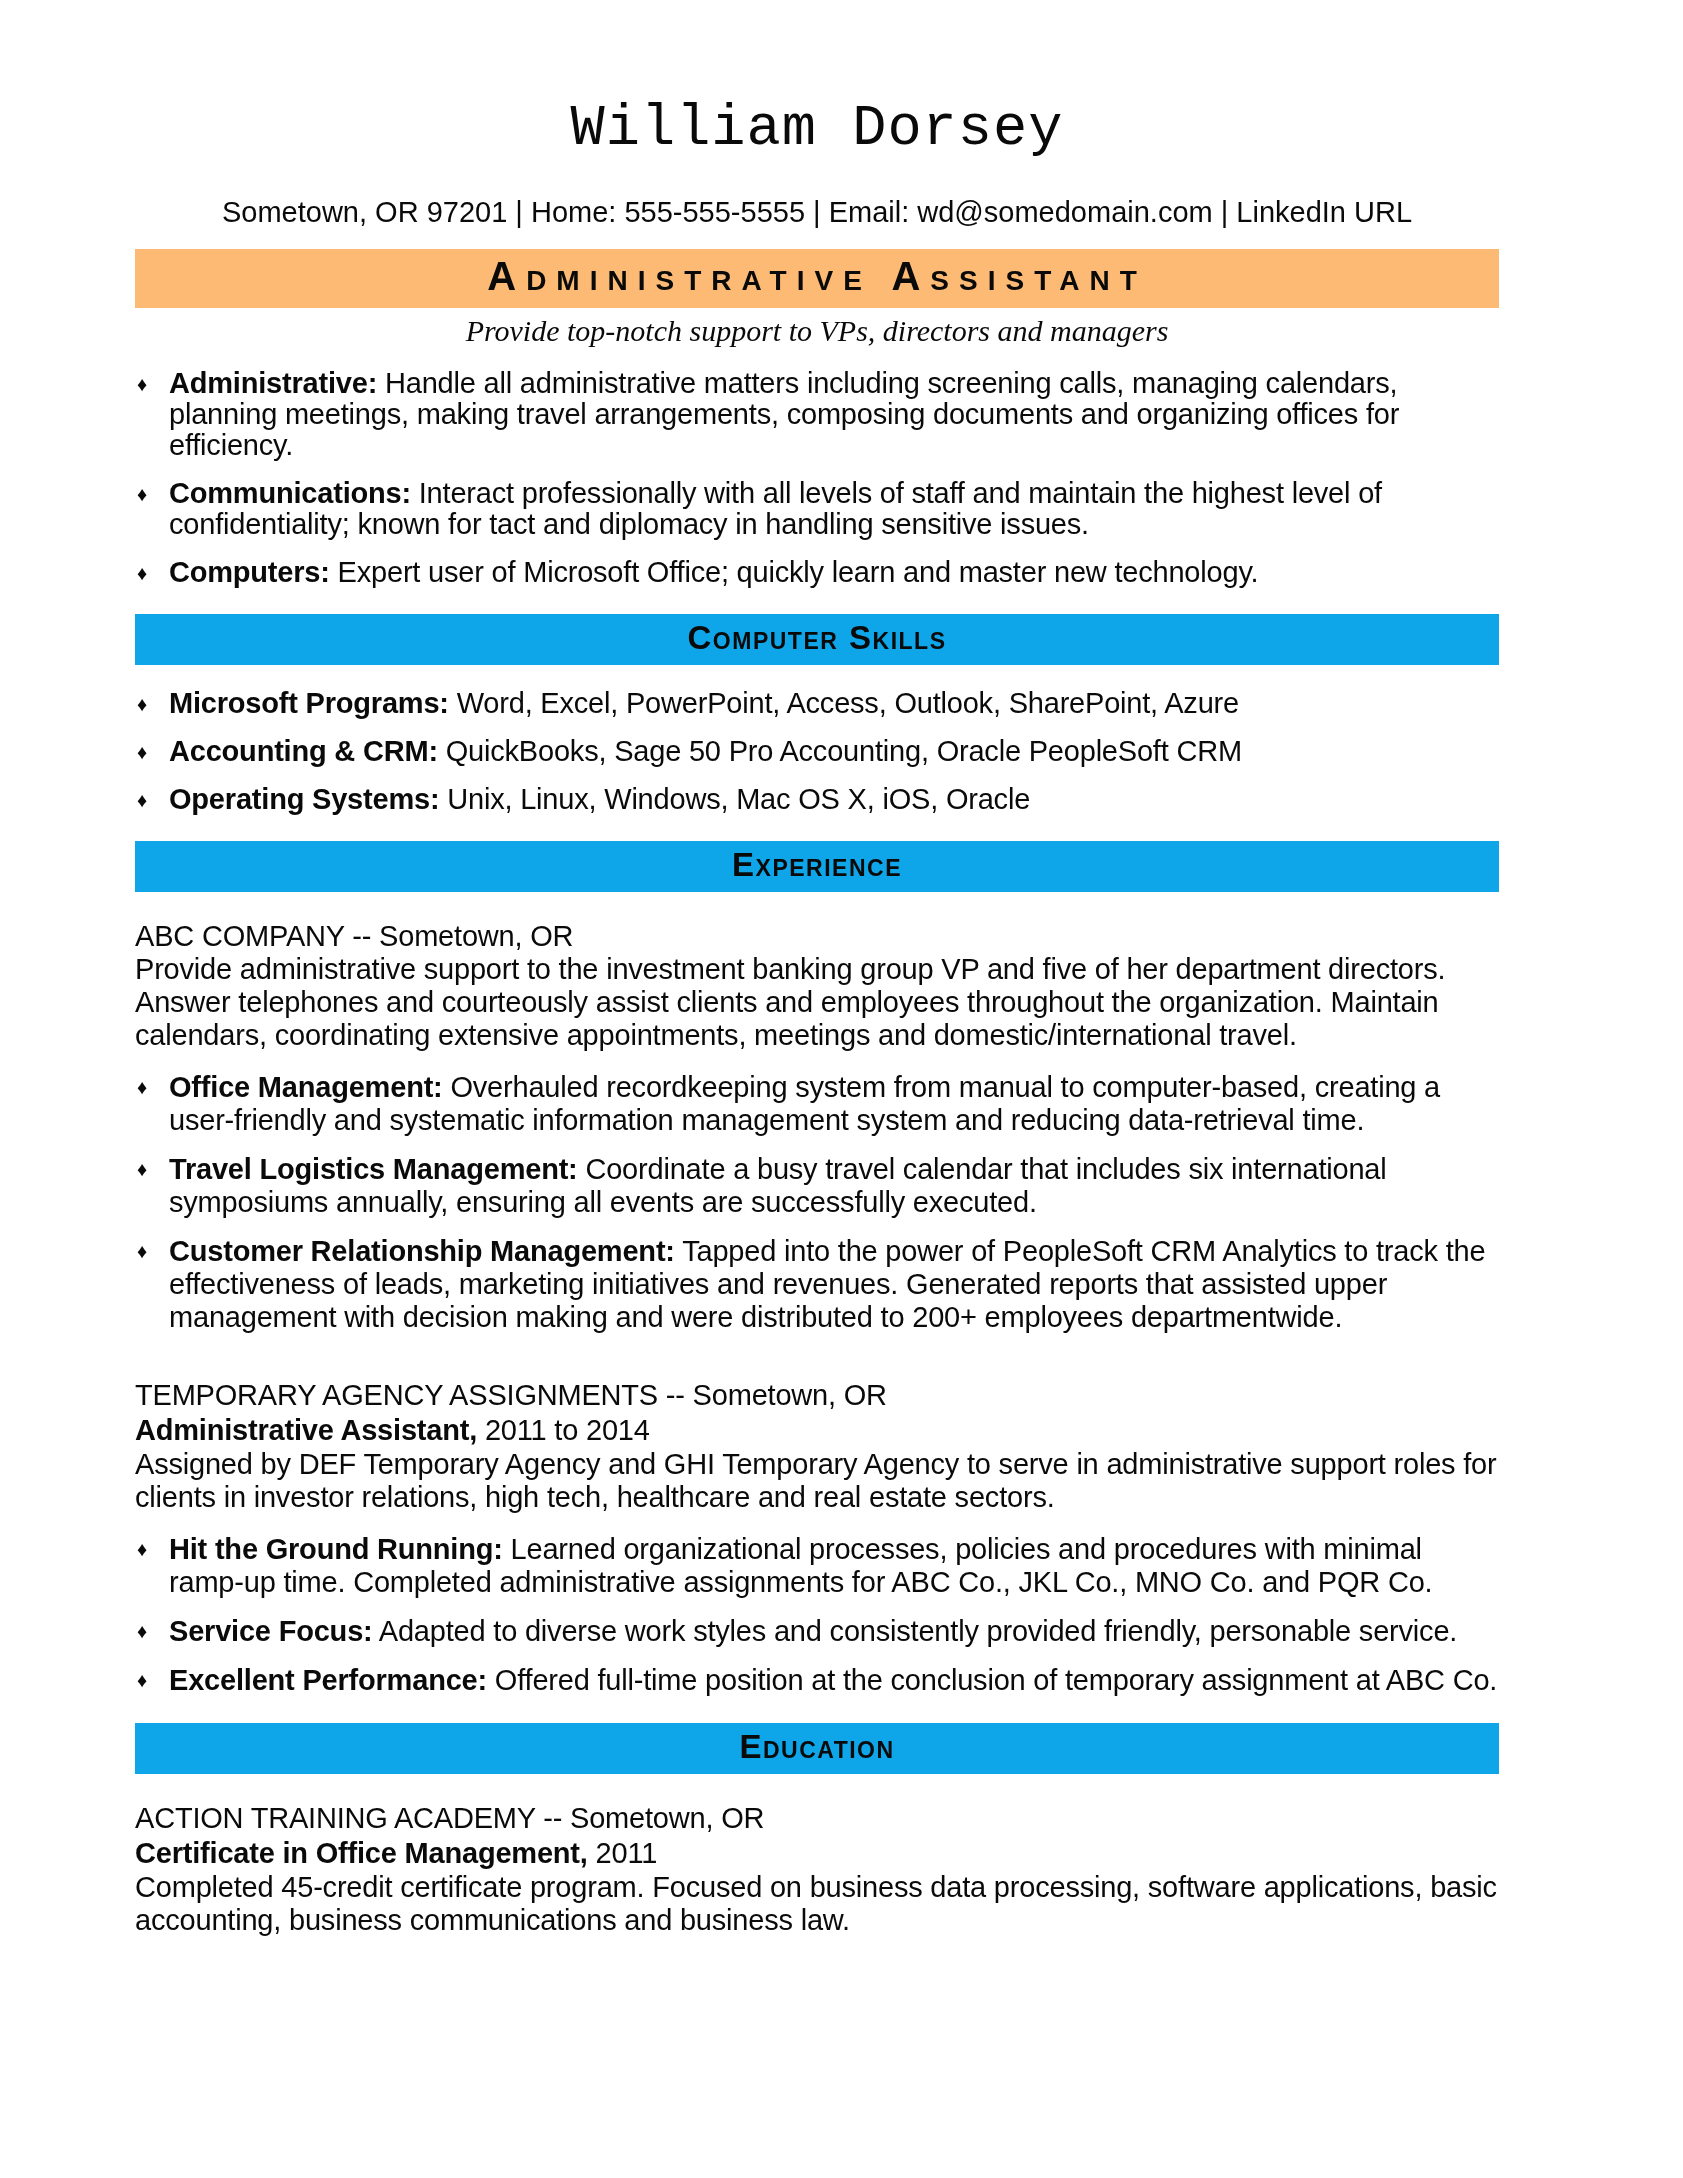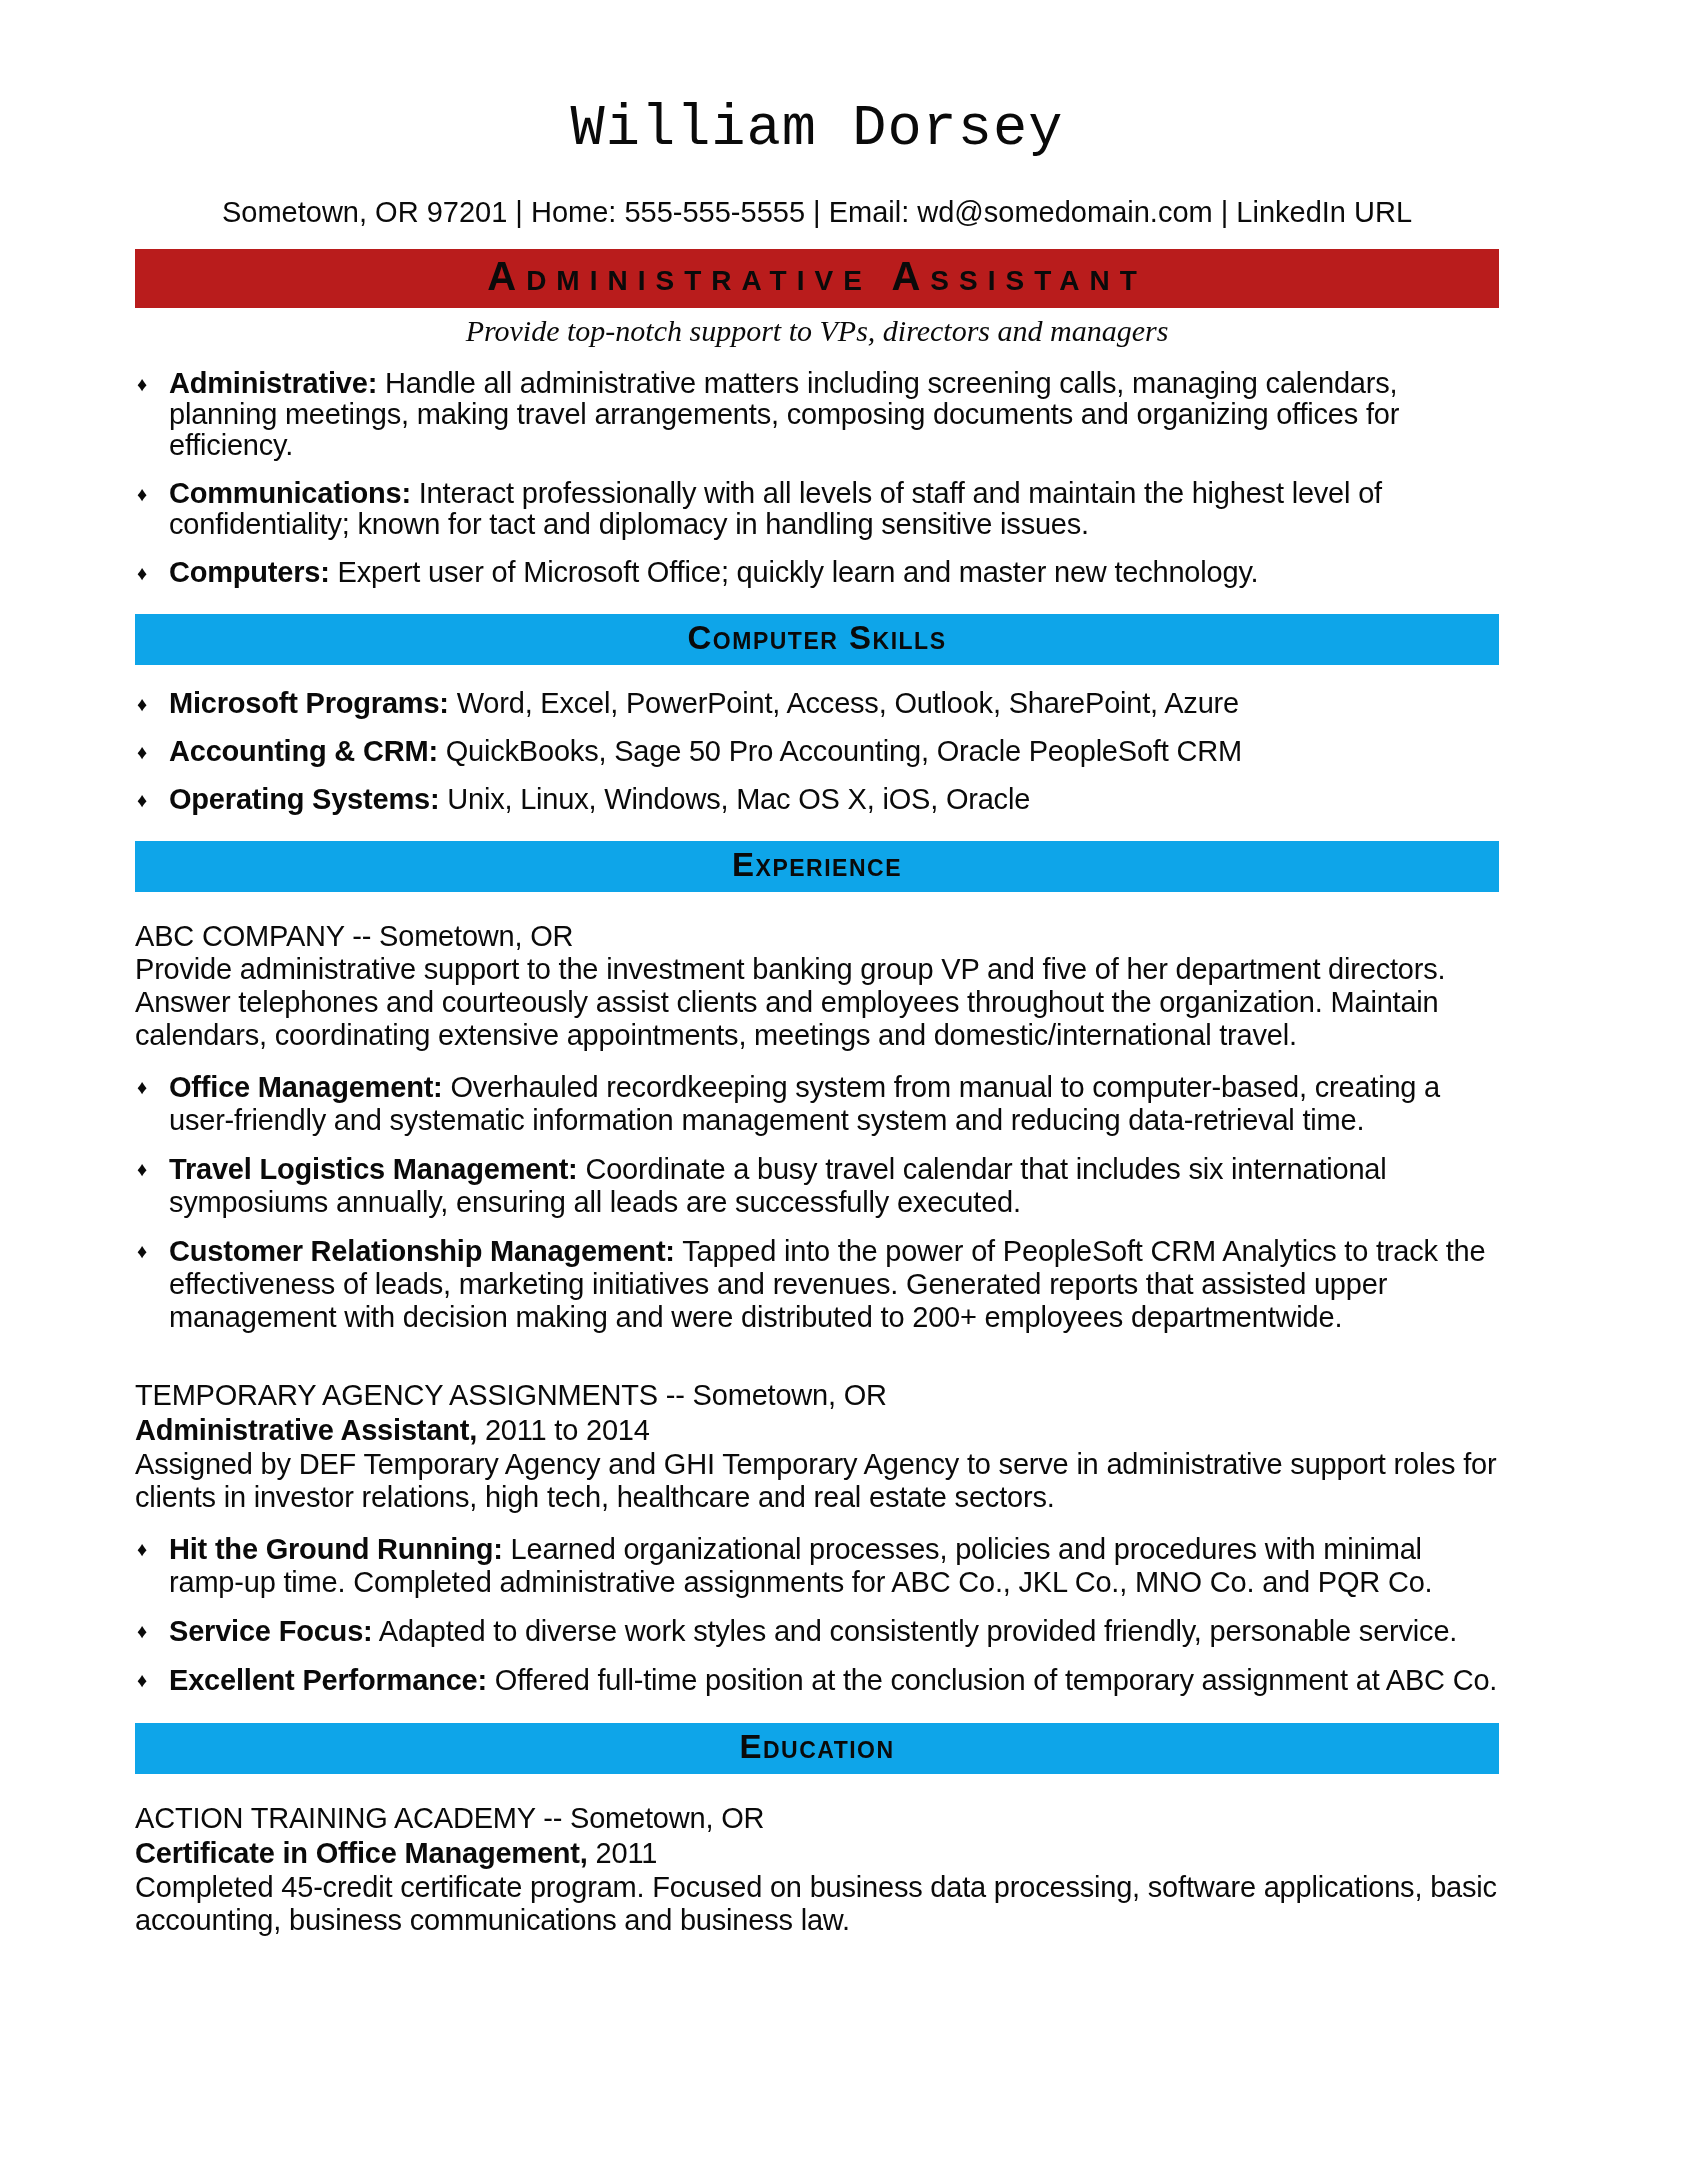--- a/index.html
+++ b/index.html
@@ -29,21 +29,21 @@
   }
   .contact {
     margin-top: 27px;
     font-size: 29px;
     line-height: 34px;
     text-align: center;
     white-space: nowrap;
   }
   .title-bar {
     margin-top: 20px;
-    background: #b91c1c; 
+    background: #fdba74; 
     text-align: center;
     padding: 5px 0 9px 0;
   }
   .title-bar .title-text {
     font-size: 40px;
     font-weight: 700;
     font-variant: small-caps;
     letter-spacing: 10px;
   }
   .tagline {
@@ -173,21 +173,21 @@
     <div class="body-par">Provide administrative support to the investment banking group VP and five of her department directors. Answer telephones and courteously assist clients and employees throughout the organization. Maintain calendars, coordinating extensive appointments, meetings and domestic/international travel.</div>
     <ul class="bullets job">
       <li>
         <span class="dia">♦</span>
         <span class="b">Office Management:</span>
         <span>Overhauled recordkeeping system from manual to computer-based, creating a user-friendly and systematic information management system and reducing data-retrieval time.</span>
       </li>
       <li>
         <span class="dia">♦</span>
         <span class="b">Travel Logistics Management:</span>
-        <span>Coordinate a busy travel calendar that includes six international symposiums annually, ensuring all leads are successfully executed.</span>
+        <span>Coordinate a busy travel calendar that includes six international symposiums annually, ensuring all events are successfully executed.</span>
       </li>
       <li>
         <span class="dia">♦</span>
         <span class="b">Customer Relationship Management:</span>
         <span>Tapped into the power of PeopleSoft CRM Analytics to track the effectiveness of leads, marketing initiatives and revenues. Generated reports that assisted upper management with decision making and were distributed to 200+ employees departmentwide.</span>
       </li>
     </ul>
   </div>
 
   <div class="company-block gap">

